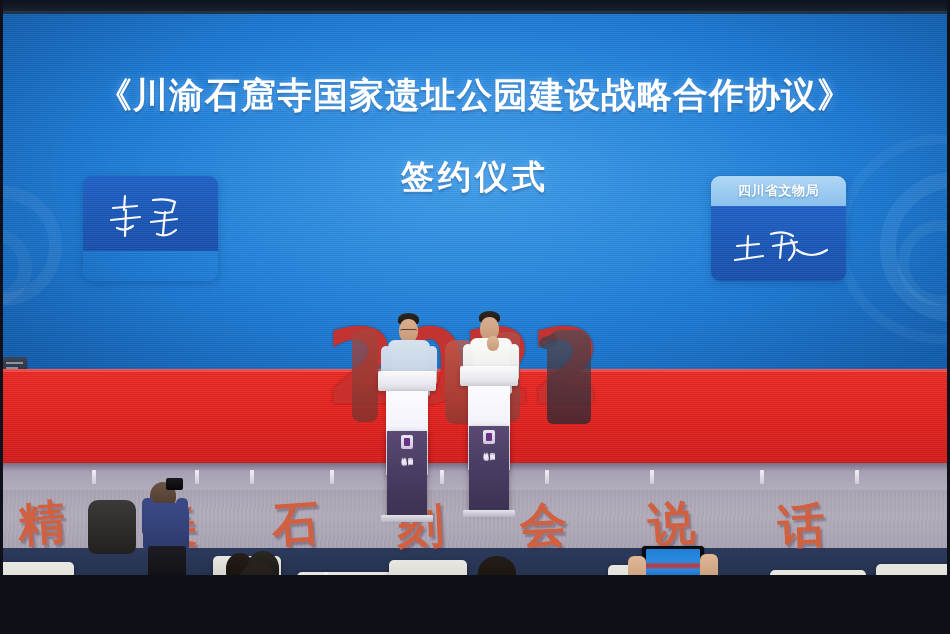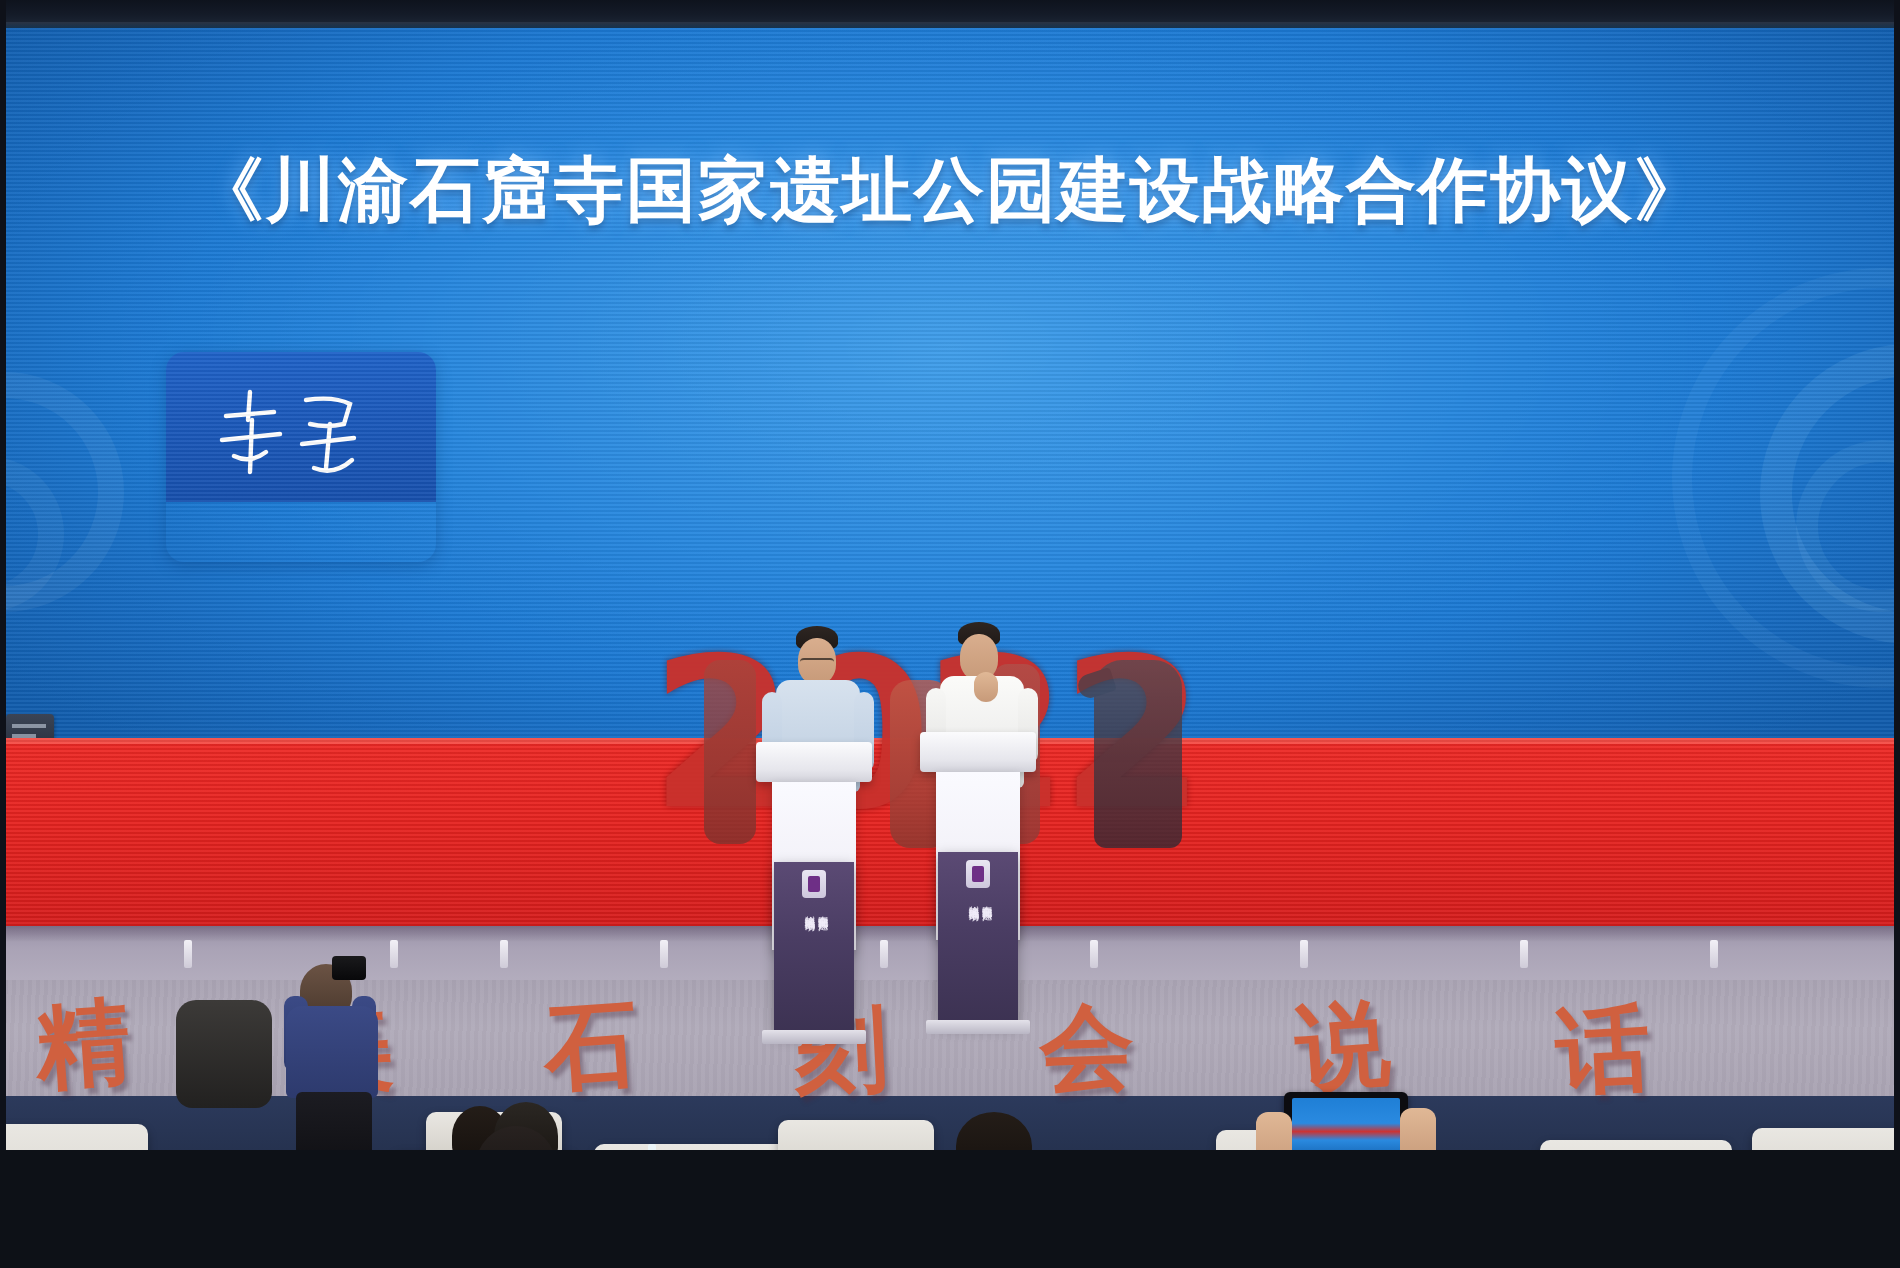--- a/index.html
+++ b/index.html
@@ -446,39 +446,59 @@
   <div class="led-screen">
     <div class="led-vignette"></div>
     <div class="swirl s1"></div>
     <div class="swirl s2"></div>
     <div class="swirl s5"></div>
     <div class="swirl s3"></div>
     <div class="swirl s4"></div>
   </div>
 
   <div class="main-title">《川渝石窟寺国家遗址公园建设战略合作协议》</div>
+  <div class="sub-title">签约仪式</div>
 
   <div class="sig-panel left">
     <div class="sig-body">
       <svg class="sig-svg" width="135" height="75" viewBox="0 0 135 75">
         <g stroke="#ffffff" stroke-width="2.2" fill="none" stroke-linecap="round">
           <path d="M30 32 L54 30"></path>
           <path d="M42 20 L41 34"></path>
           <path d="M28 44 L57 41"></path>
           <path d="M43 34 L42 60"></path>
           <path d="M34 52 Q42 56 50 50"></path>
           <path d="M70 24 Q84 22 92 26 L89 36 Q80 38 72 36"></path>
           <path d="M82 36 L80 58"></path>
           <path d="M68 46 L94 43"></path>
           <path d="M74 58 Q84 62 93 54"></path>
         </g>
       </svg>
     </div>
   </div>
 
+  <div class="sig-panel right">
+    <div class="sig-header">
+      <span class="sig-header-text">四川省文物局</span>
+    </div>
+    <div class="sig-body">
+      <svg class="sig-svg" width="135" height="75" viewBox="0 0 135 75">
+        <g stroke="#ffffff" stroke-width="2.2" fill="none" stroke-linecap="round">
+          <path d="M26 40 L48 38"></path>
+          <path d="M37 30 L36 52"></path>
+          <path d="M24 54 L52 50"></path>
+          <path d="M60 28 Q72 24 82 30"></path>
+          <path d="M62 40 L86 36"></path>
+          <path d="M71 30 L69 52"></path>
+          <path d="M80 34 Q88 44 78 54"></path>
+          <path d="M86 44 Q100 54 116 44"></path>
+        </g>
+      </svg>
+    </div>
+  </div>
 
   <div class="console-box">
     <div class="cb-line l1"></div>
       <div class="cb-line l2"></div>
       <div class="cb-line l3"></div>
   </div>
 
   <div class="red-band">
     <div class="red-band-top"></div>
   </div>

